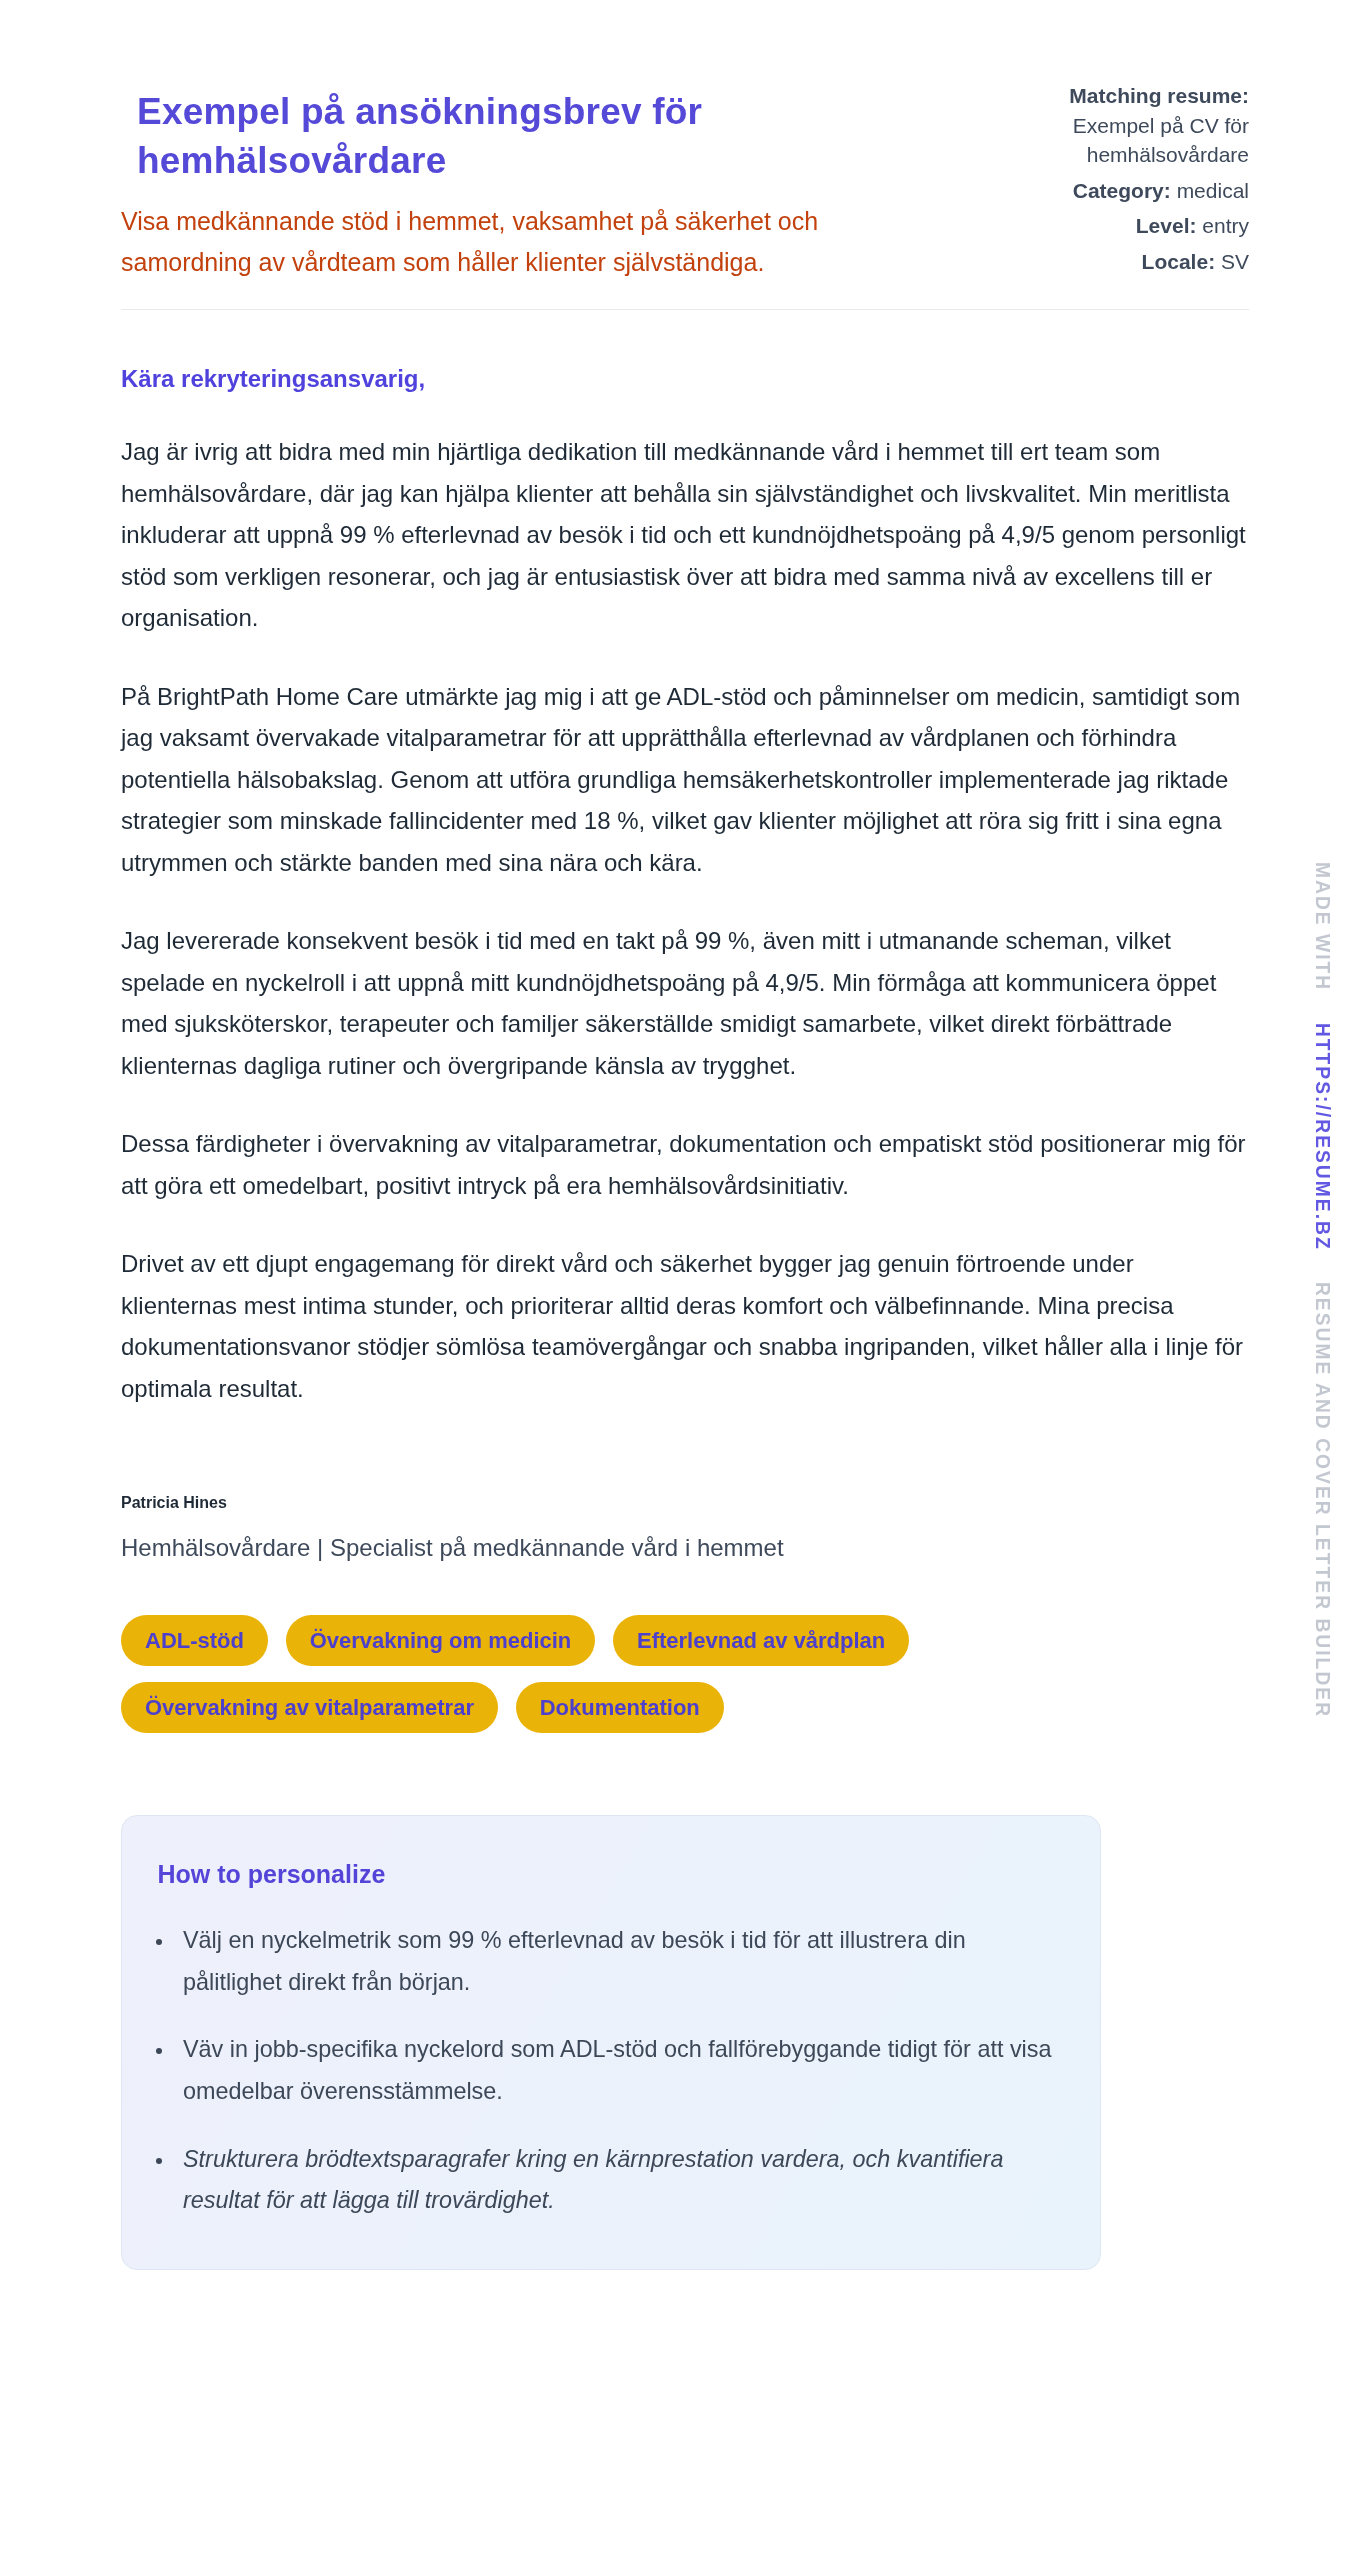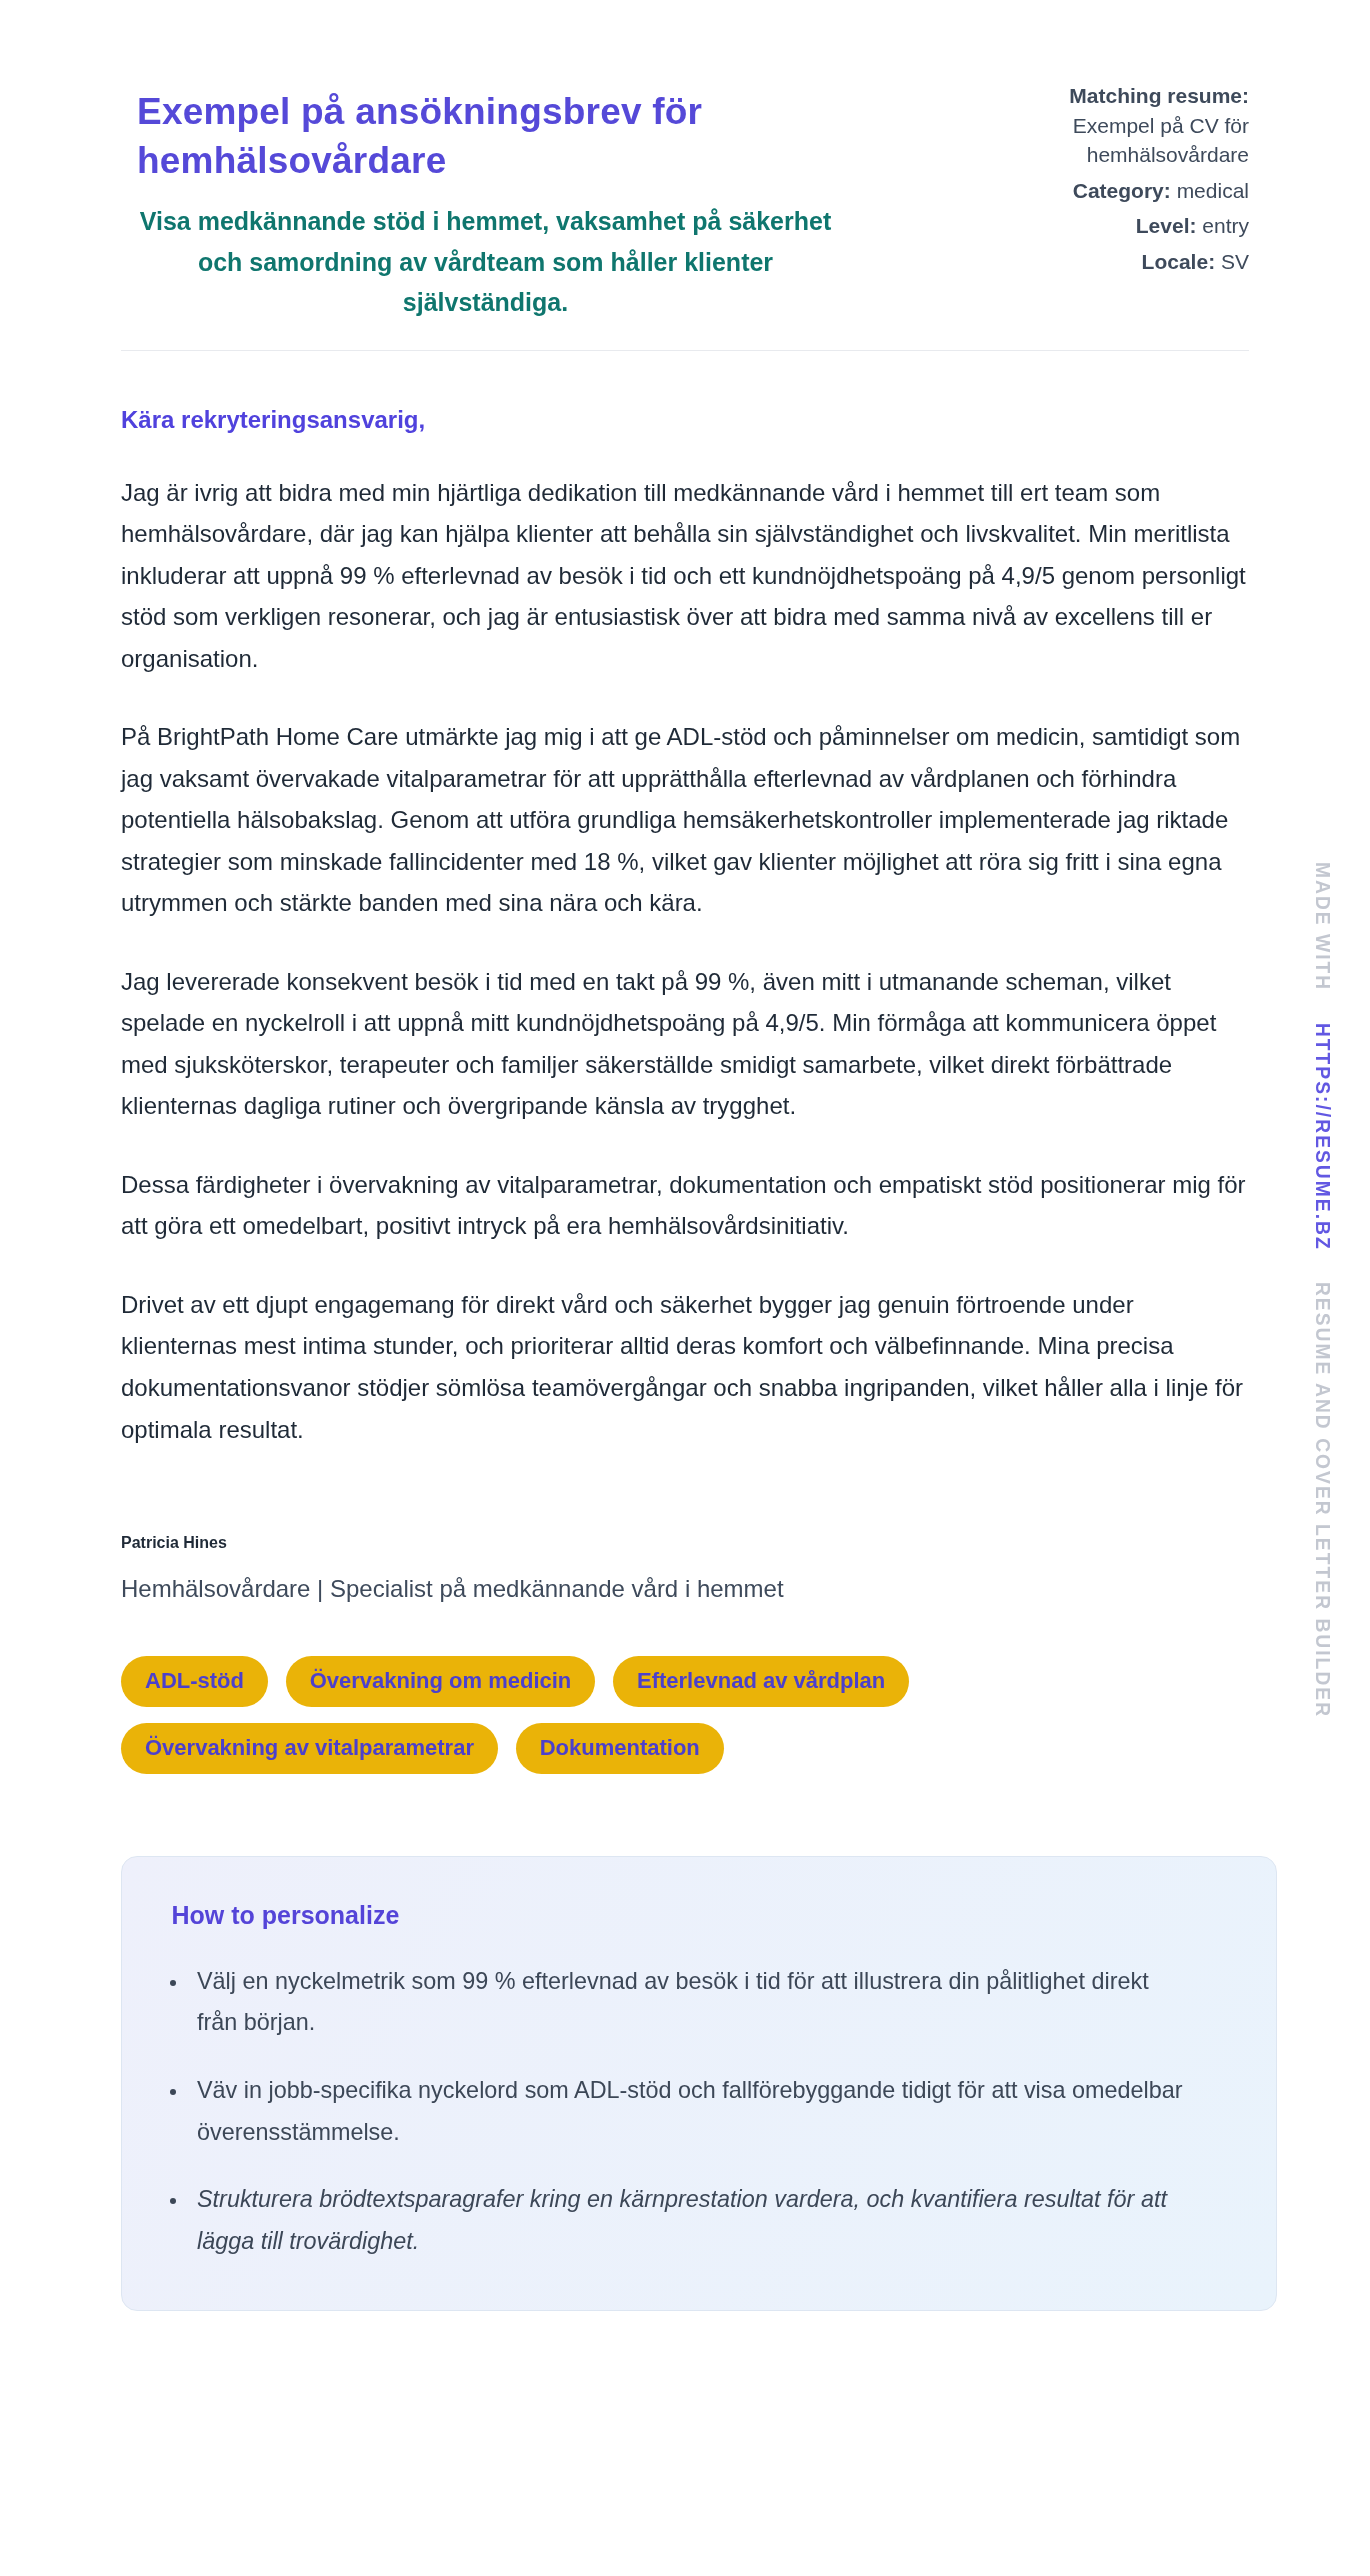--- a/index.html
+++ b/index.html
@@ -34,23 +34,22 @@
     line-height: 1.33;
     font-weight: bold;
     color: #5549d8;
     letter-spacing: 0.2px;
   }
   .page-subtitle {
     margin: 14.5px 0 0 0;
     max-width: 729px;
     font-size: 25px;
     line-height: 1.62;
-    font-weight: bold;
-    color: #0f766e;
-    text-align: center;
+    font-weight: normal;
+    color: #c2410c;
   }
   .meta {
     flex: 0 0 250px;
     width: 250px;
     padding-top: 9.7px;
     text-align: right;
     font-size: 21px;
     line-height: 1.42;
     color: #3e4a5b;
   }
@@ -104,25 +103,25 @@
     font-weight: bold;
     line-height: 1;
     padding: 14.5px 24px;
     border-radius: 805px;
     white-space: nowrap;
   }
   
   .personalize {
     box-sizing: border-box;
     margin-top: 82px;
-    width: 1156px;
+    width: 980px;
     background: linear-gradient(120deg, #eef0fb 0%, #e9f3fc 100%);
     border: 1.6px solid #dde6f2;
     border-radius: 16px;
-    padding: 44px 48px 47px 35px;
+    padding: 44px 48px 47px 21px;
   }
   .personalize-title {
     margin: 0 0 0 14.5px;
     font-size: 25px;
     font-weight: bold;
     color: #5444d8;
   }
   .personalize ul {
     margin: 31px 0 0 0;
     padding-left: 32px;

